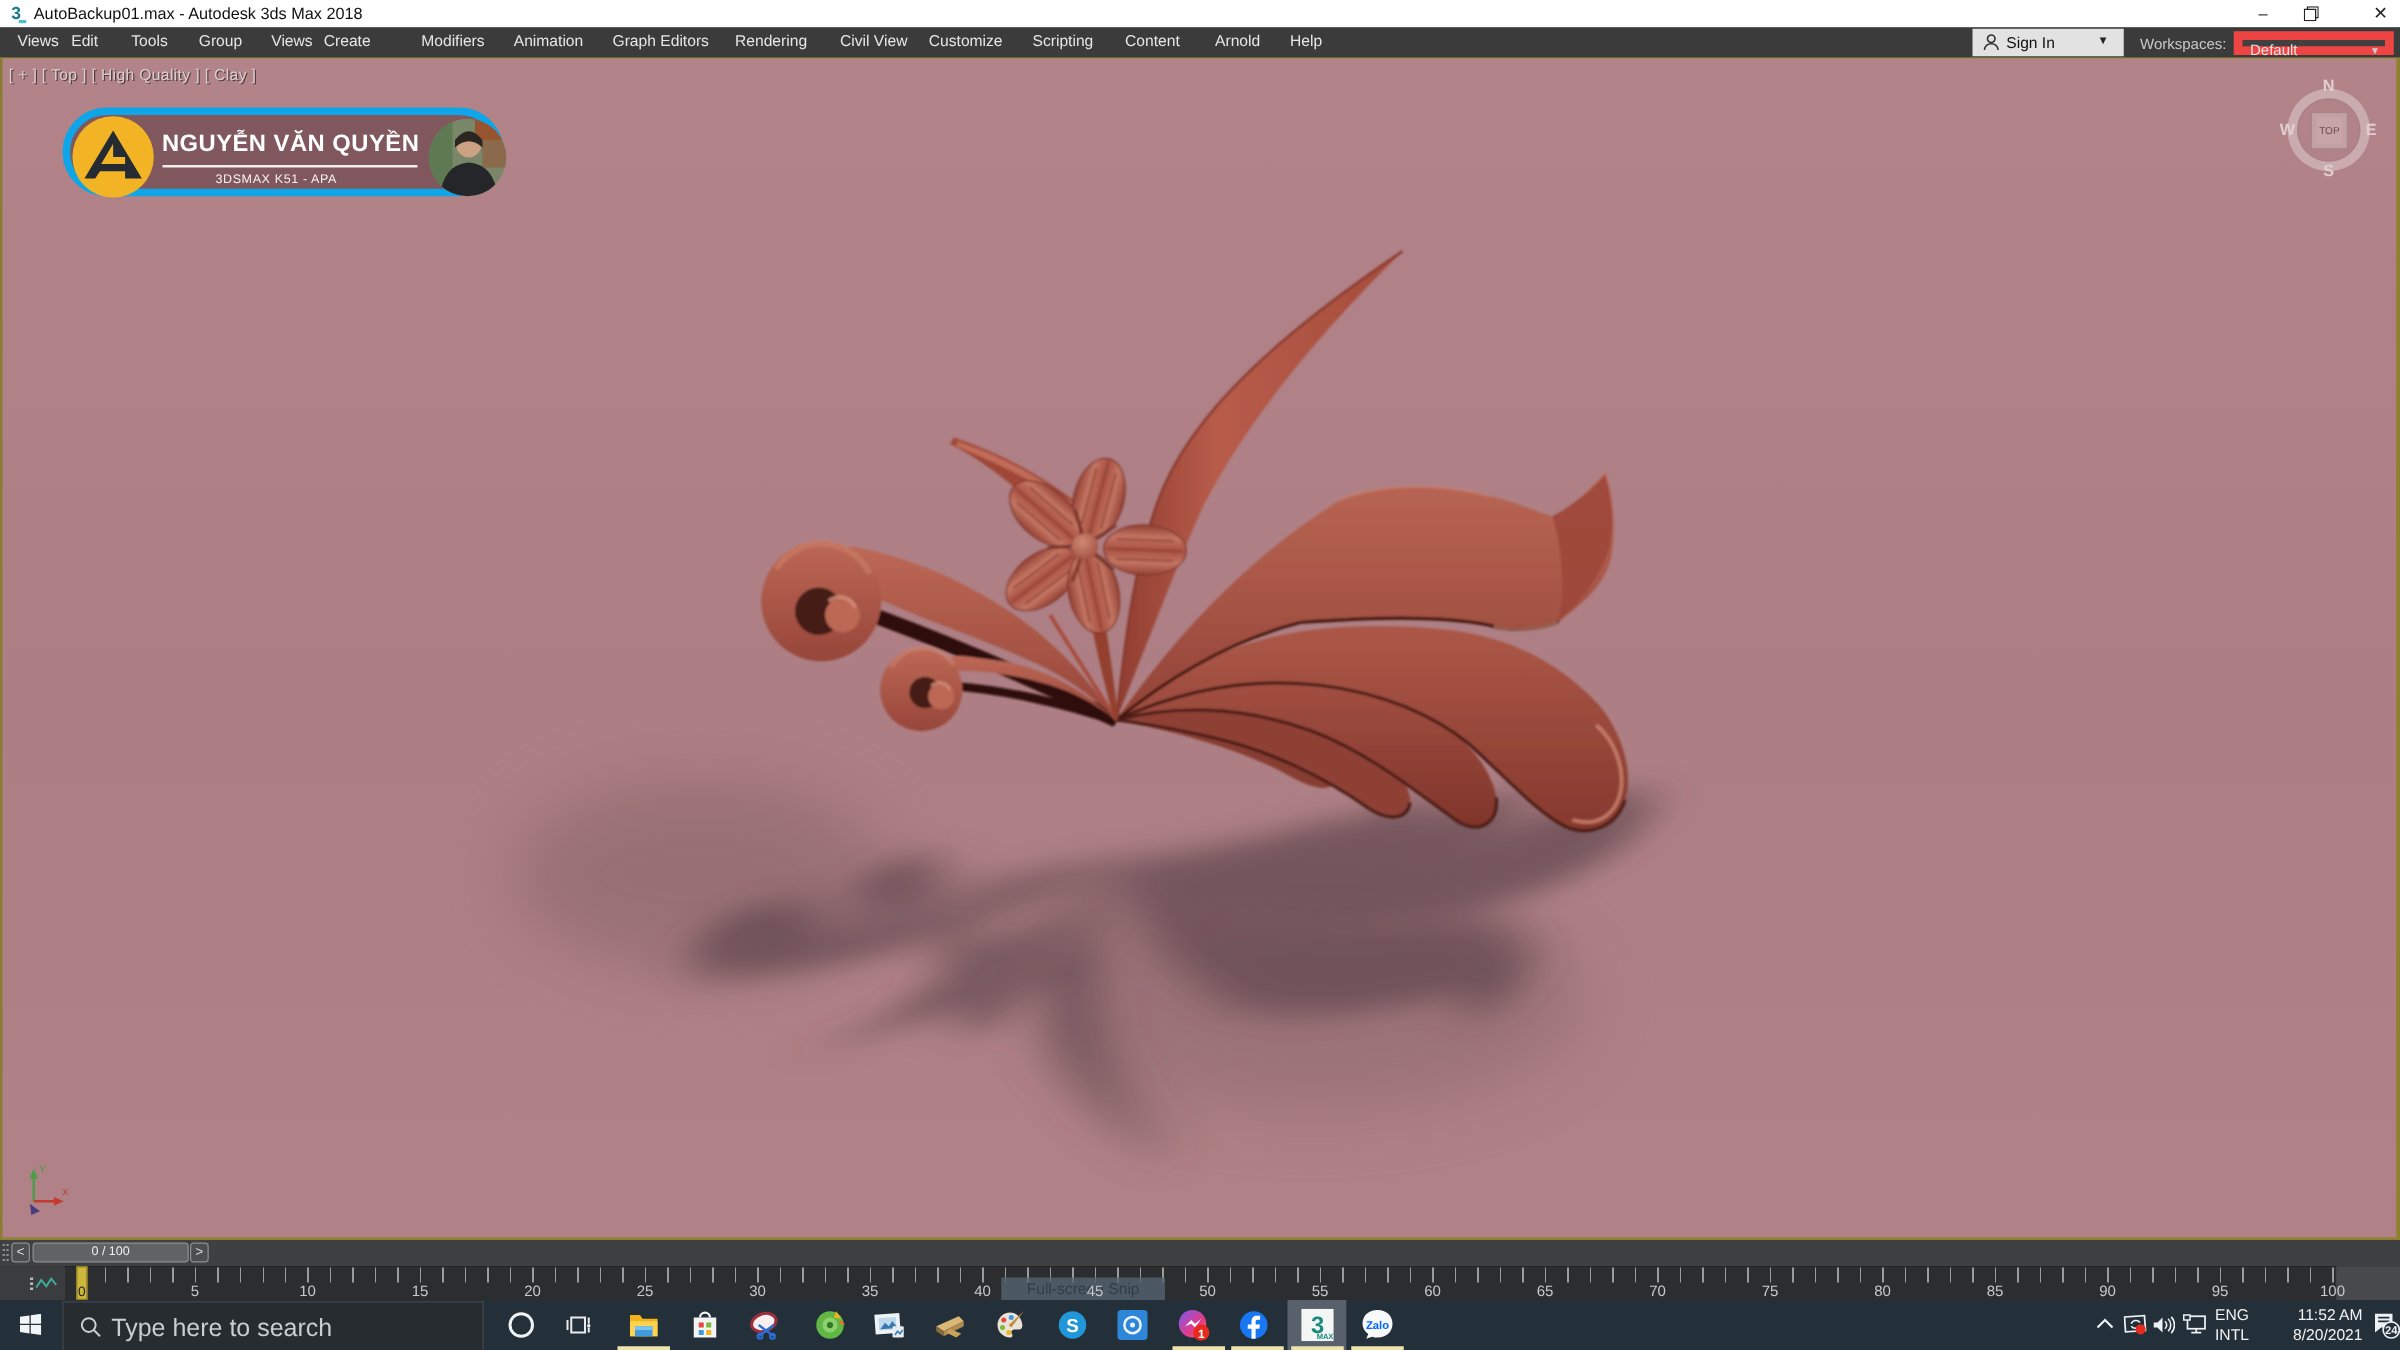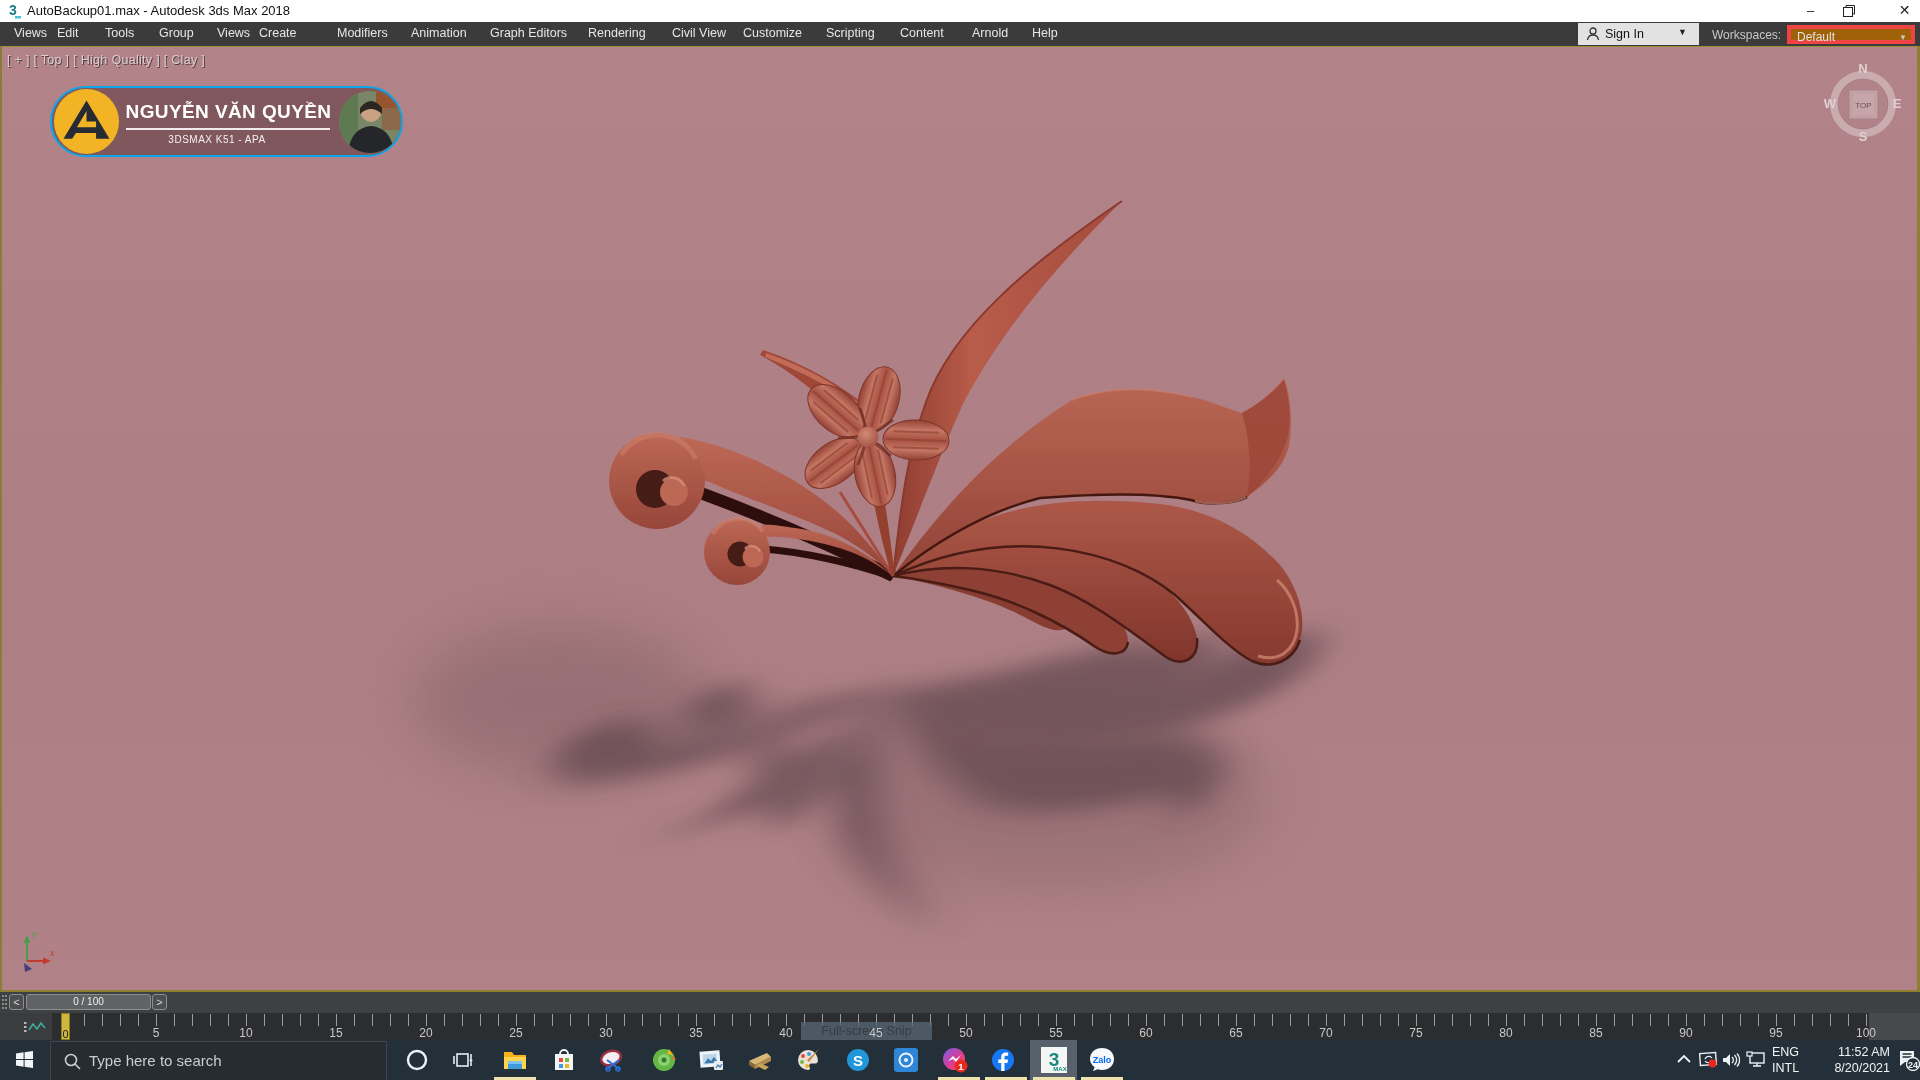--- a/index.html
+++ b/index.html
@@ -11,30 +11,30 @@
   #titlebar { left:0; top:0; width:1920px; height:22px; background:#ffffff; }
   #titletext { left:27px; top:3px; font-size:13px; color:#111; }
   .winbtn { top:2px; width:17px; height:17px; color:#222; font-size:13px; text-align:center; line-height:17px; }
 
   
   #menubar { left:0; top:22px; width:1920px; height:24px; background:#3b3b3b; }
   .menuitem { position:absolute; top:4px; font-size:12.5px; color:#e6e6e6; }
 
   #signin { left:1578px; top:23px; width:121px; height:22px; background:#e2e2e2; }
   #wslabel { left:1712px; top:28px; font-size:12px; color:#c8c8c8; }
-  #wsbox { left:1787px; top:25px; width:128px; height:19px; background:#a16207; border:4px solid #ef4444; font-size:12px; color:#e3e3e3; padding:1px 6px; }
+  #wsbox { left:1787px; top:25px; width:128px; height:19px; background:#404040; border:7px solid #ef4444; font-size:12px; color:#e3e3e3; padding:1px 6px; }
 
   
   #viewport { left:0; top:46px; width:1920px; height:946px; background:none;
               border-left:2px solid #8a7d33; border-top:1px solid #9a8f3a;
               border-right:3px solid #8f8030; border-bottom:2px solid #8f8030; }
   #vplabel { left:7px; top:53px; font-size:12.5px; color:#d8cfd0; text-shadow:1px 1px 0 rgba(60,40,42,.8); letter-spacing:.3px;text-align:right; }
 
   
-  #banner { left:50px; top:86px; width:353px; height:71px; border:2px solid #0ea5e9; border-radius:36px;
+  #banner { left:50px; top:86px; width:353px; height:71px; border:6px solid #0ea5e9; border-radius:36px;
             background:rgba(80,44,50,.5); }
   #bannertitle { left:72px; top:13px; width:209px; text-align:center; font-size:19px; font-weight:bold; color:#fff; letter-spacing:.4px; white-space:nowrap; }
   #bannerline { left:74px; top:40px; width:204px; height:2px; background:#f0eced; }
   #bannersub { left:60px; top:46px; width:210px; text-align:center; font-size:10px; color:#f4f1f2; letter-spacing:0.5px; white-space:nowrap; }
 
   
   #sliderrow { left:0; top:992px; width:1920px; height:21px; background:#3e4042; }
   .sbtn { top:2px; width:15px; height:16px; background:#4c4e4f; border:1px solid #8e8e8e; border-radius:3px;
           color:#d8d8d8; font-size:11px; text-align:center; line-height:14px; }
   #strack { left:26px; top:2px; width:125px; height:16px; background:#606263; border:1px solid #8e8e8e; border-radius:3px;
@@ -49,21 +49,21 @@
   .tbnum { position:absolute; z-index:3; top:13px; width:40px; text-align:center; font-size:12px; color:#c9c9c9; }
   #tbcap { left:1869px; top:0; width:51px; height:27px; background:#47494b; }
   #tbmarker { left:61px; top:0; width:9px; height:27px; background:#cdb73c; border:1px solid #8f7d20;
               font-size:11px; color:#222; text-align:center; line-height:40px; }
   #snip { z-index:2; left:801px; top:1022px; width:131px; height:18px; background:rgba(86,100,114,.78); color:#333d49;
           font-size:12.5px; text-align:center; line-height:18px; }
 
   
   #taskbar { left:0; top:1040px; width:1920px; height:40px; background:#243039; }
   #searchbox { left:50px; top:1041px; width:337px; height:39px; background:#272c31; border:1px solid #41464c; border-bottom:none; }
-  #searchtext { left:38px; top:10px; font-size:15px; color:#c9ced4; }
+  #searchtext { left:38px; top:10px; font-size:20px; color:#c9ced4; }
   .ticon { position:absolute; top:1047px; width:26px; height:26px; }
   .tline { position:absolute; top:1077px; height:3px; background:#efe3ad; }
   #maxbtn { left:1030px; top:1040px; width:47px; height:40px; background:#57606b; }
   .trayicon { position:absolute; }
   .traytext { position:absolute; color:#f2f2f2; font-size:12.5px; line-height:16px; }
 </style>
 </head>
 <body>
 
 <svg class="abs" id="scene" width="1920" height="1080" viewBox="0 0 1920 1080" style="left:0;top:0;">

